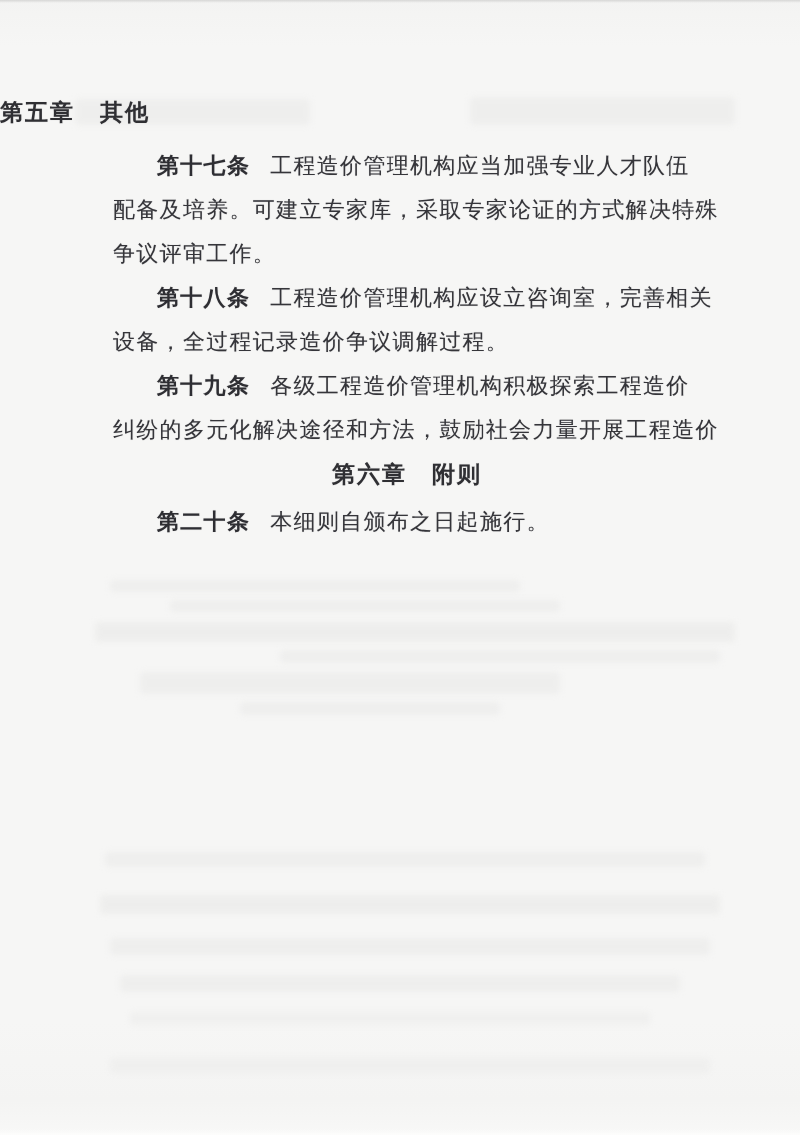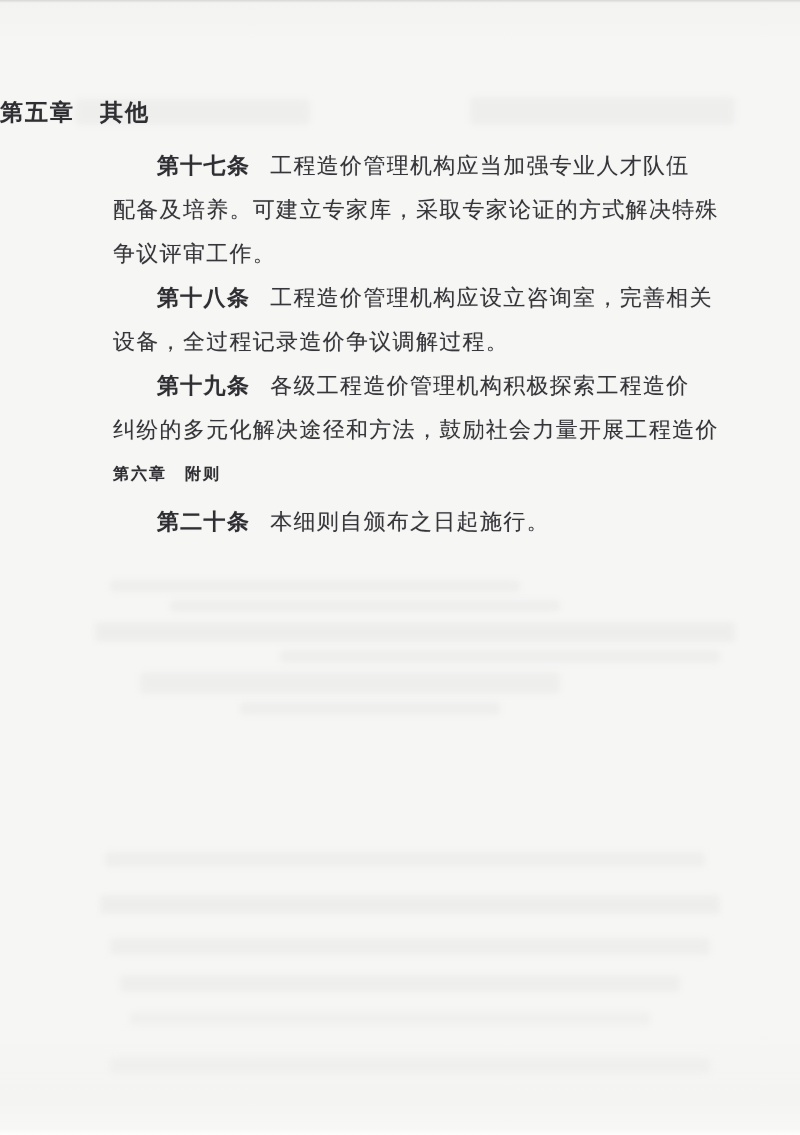--- a/index.html
+++ b/index.html
@@ -57,22 +57,23 @@
   .text-line { white-space: nowrap; }
   .text-line.first-line { text-indent: 44px; }
   .article-label {
     font-weight: bold;
     margin-right: 20px;
     color: #2e2e33;
   }
   .heading-inflow {
     font-family: "DejaVu Sans", "Liberation Sans", sans-serif;
     font-weight: bold;
-    font-size: 16px;
+    font-size: 23px;
     letter-spacing: 2px;
+    text-align: center;
     text-indent: 0;
     color: #2f2f33;
   }
   .last-article { margin-top: 4px; font-family: Liberation Serif, serif; }
   
   .ghost {
     position: absolute;
     background: #e7e7e6;
     opacity: 0.5;
     filter: blur(3px);

